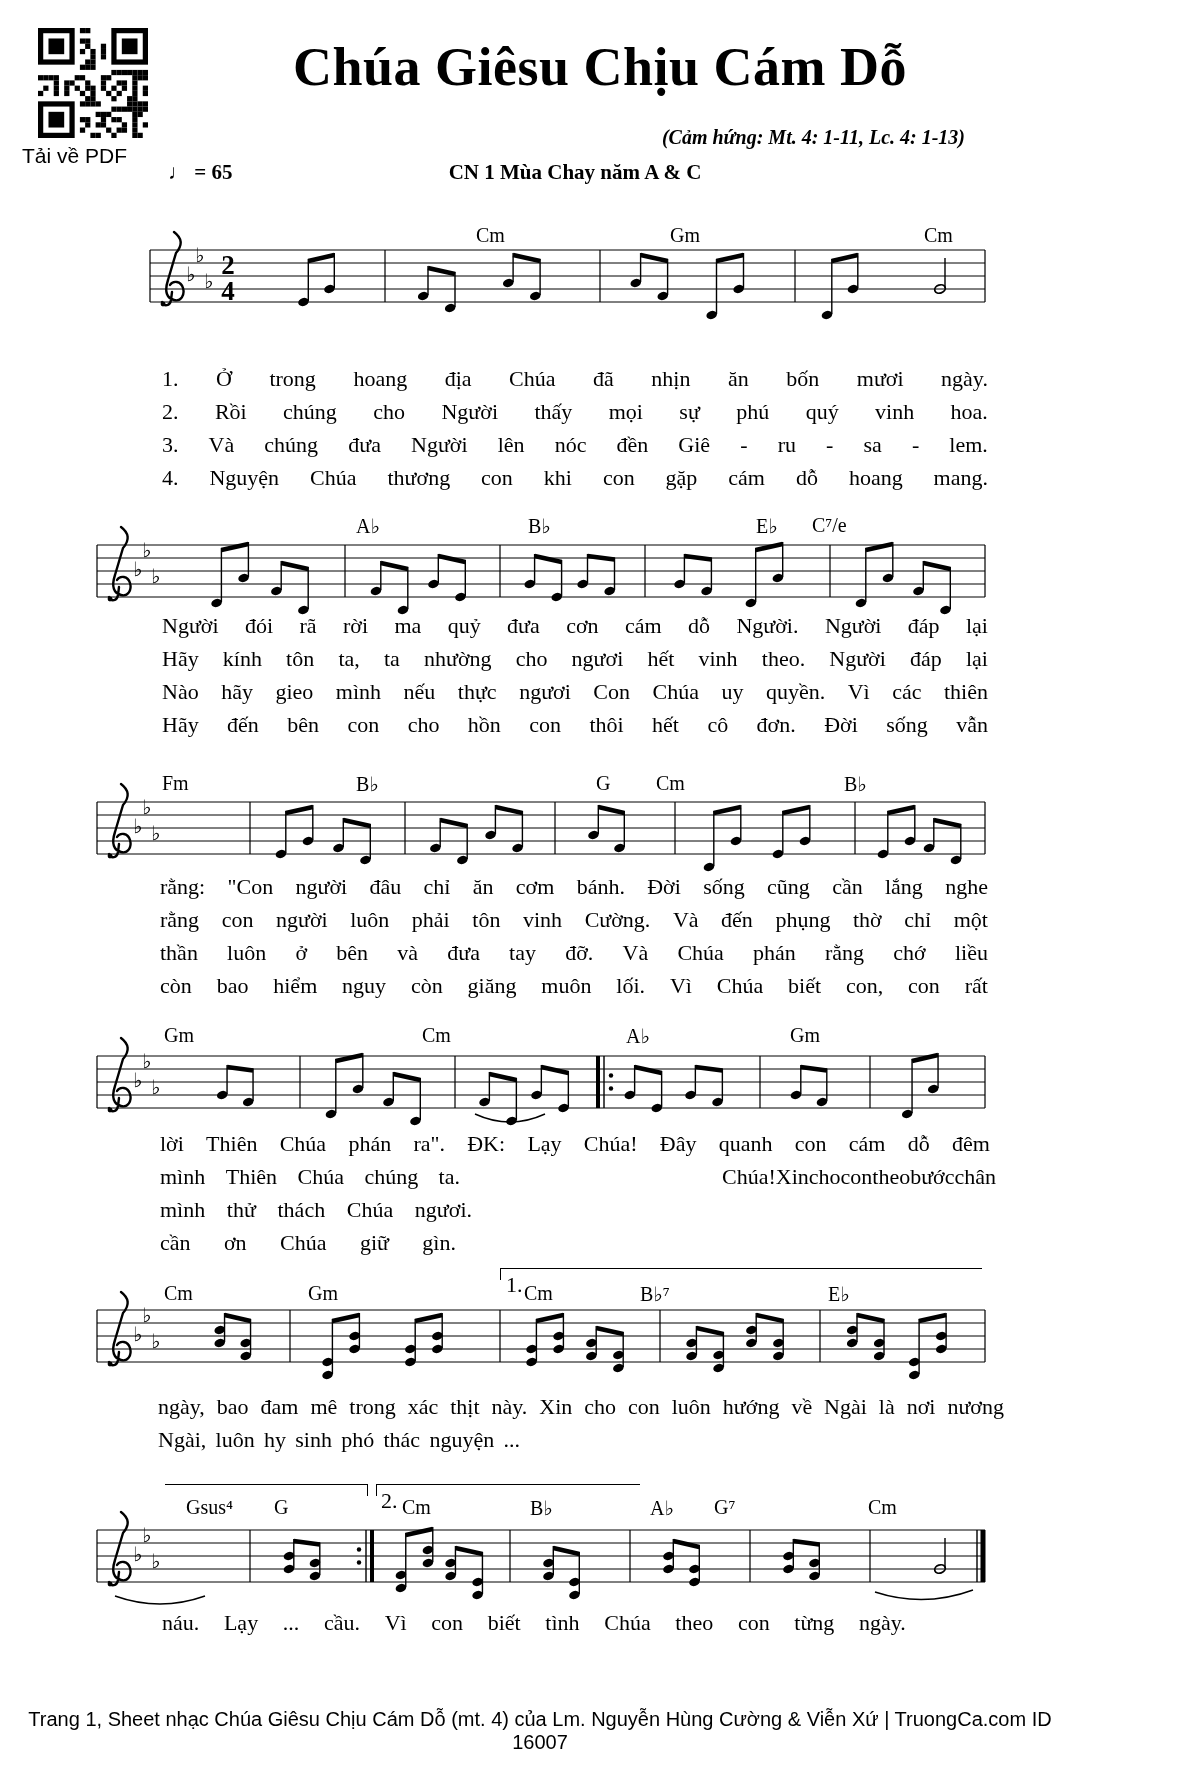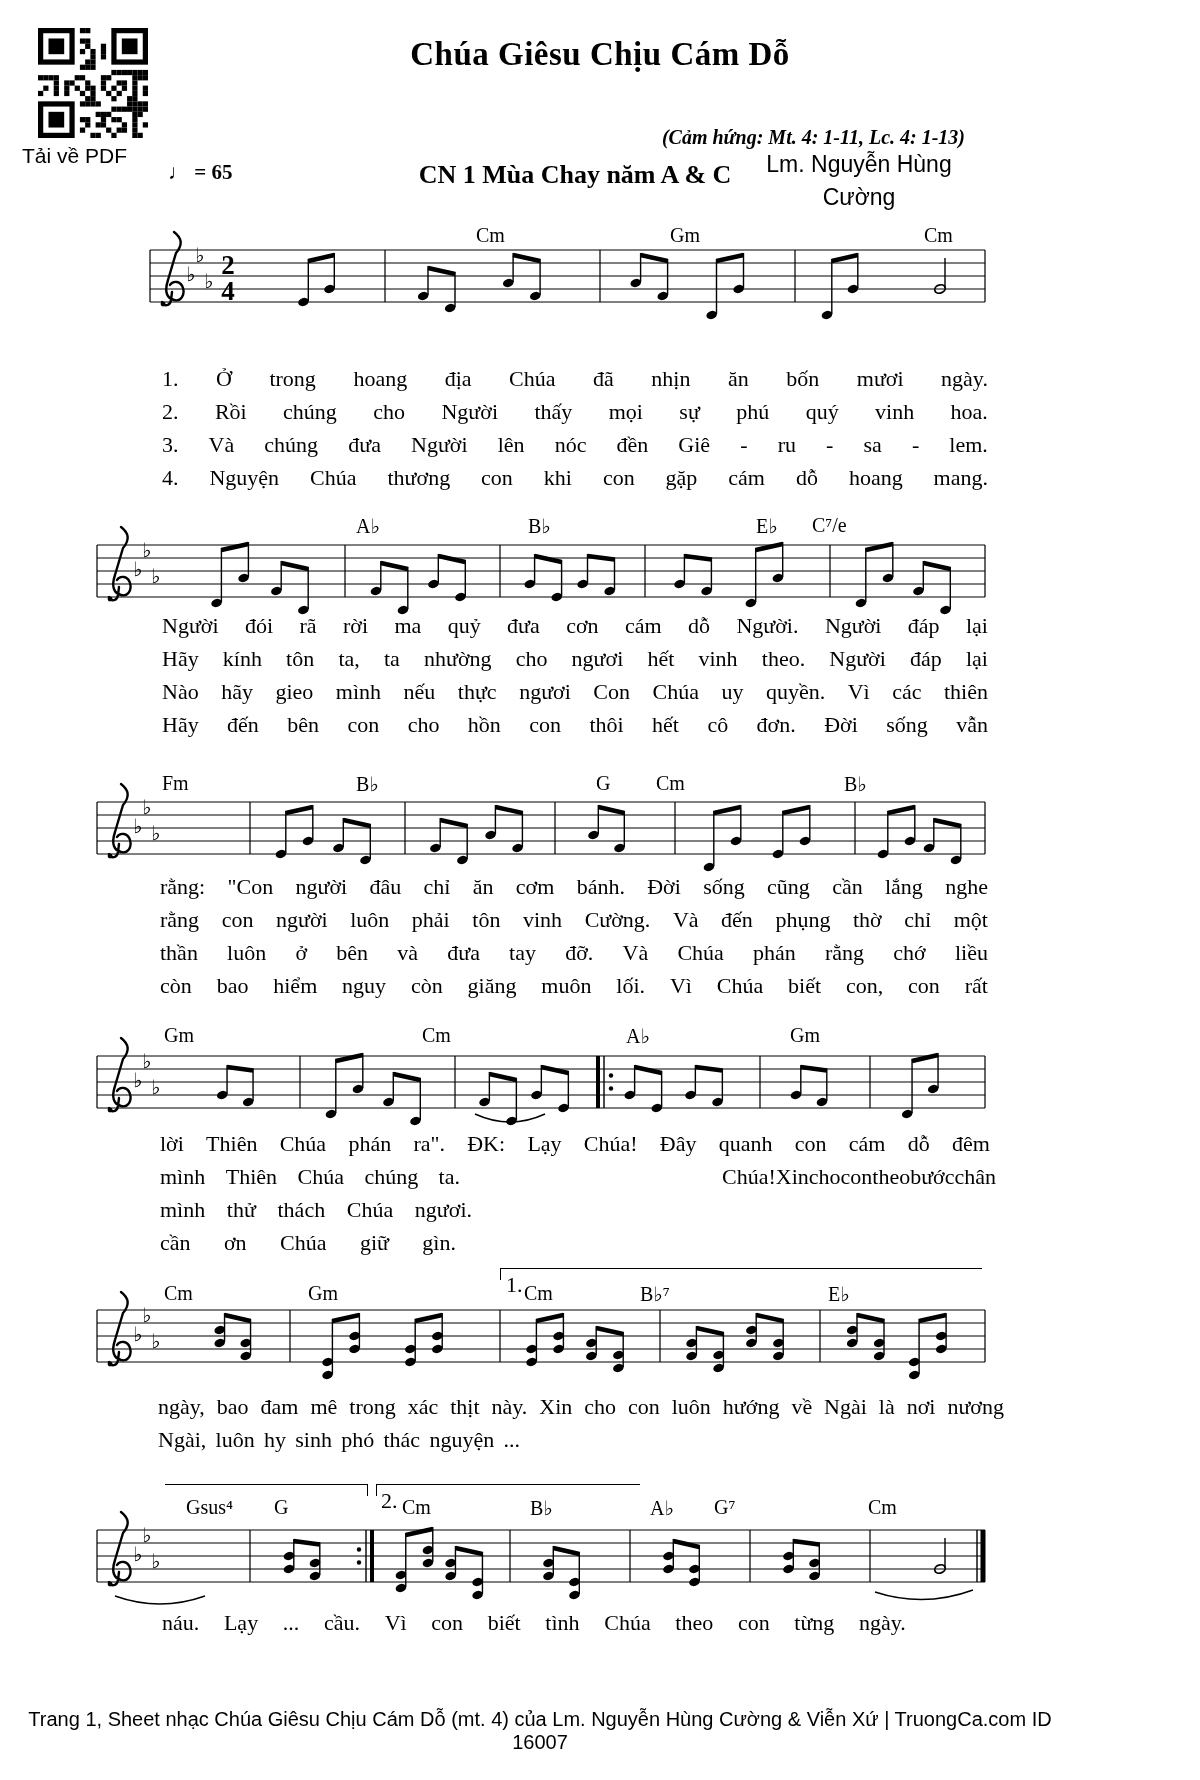--- a/index.html
+++ b/index.html
@@ -1,24 +1,24 @@
 <!DOCTYPE html>
 <html><head>
 <meta charset="utf-8">
 <style>
   *{margin:0;padding:0;box-sizing:border-box}
   html,body{background:#fff}
   body{width:1200px;height:1780px;position:relative;overflow:hidden;
        font-family:"Liberation Serif",serif;color:#000}
   .title{position:absolute;left:0;right:0;top:36px;text-align:center;
-         font-size:33px;font-weight:700;letter-spacing:0.5px}
+         font-size:54px;font-weight:700;letter-spacing:0.5px}
   .subtitle{position:absolute;left:165px;width:800px;top:126px;text-align:right;
             font-size:20px;font-style:italic;font-weight:700}
   .occasion{position:absolute;left:175px;width:800px;top:160px;text-align:center;
-            font-size:26px;font-weight:700}
+            font-size:21px;font-weight:700}
   .composer{position:absolute;left:728px;width:262px;top:148px;text-align:center;
             font-family:"Liberation Sans",sans-serif;font-size:23px;line-height:33px}
   .tempo{position:absolute;left:168px;top:160px;font-size:21px;font-weight:700;
          font-family:"Liberation Serif","DejaVu Sans",serif}
   .qr-wrap{position:absolute;left:38px;top:28px}
   .qr-label{position:absolute;left:22px;top:144px;width:150px;
             font-family:"Liberation Sans",sans-serif;font-size:21px}
   .chord{position:absolute;font-size:20px;white-space:nowrap;
          font-family:"Liberation Serif","DejaVu Sans",serif}
   .volta-line{position:absolute;height:12px;border-top:1.6px solid #000}
@@ -157,21 +157,20 @@
       <rect x="5" y="75" width="25" height="25" fill="#fff"></rect>
       <rect x="10" y="80" width="15" height="15" fill="#000"></rect>
     </svg>
 </div>
 <div class="qr-label">Tải về PDF</div>
 
 <h1 class="title">Chúa Giêsu Chịu Cám Dỗ</h1>
 <div class="subtitle">(Cảm hứng: Mt. 4: 1-11, Lc. 4: 1-13)</div>
 <div class="occasion">CN 1 Mùa Chay năm A &amp; C</div>
 <div class="composer">
-  <div>Lm. Nguyễn Hùng Cường</div>
 </div>
 <div class="tempo">♩ = 65</div>
 
 <section>
   <span class="chord" style="left:476px;top:224px">Cm</span>
   <span class="chord" style="left:670px;top:224px">Gm</span>
   <span class="chord" style="left:924px;top:224px">Cm</span>
   <svg id="staff-1" class="staff" style="left:140px;top:220px" width="857" height="118" viewBox="0 0 857 118">
       <line x1="10" y1="30" x2="845" y2="30" stroke="#000" stroke-width="1"></line>
       <line x1="10" y1="43" x2="845" y2="43" stroke="#000" stroke-width="1"></line>

